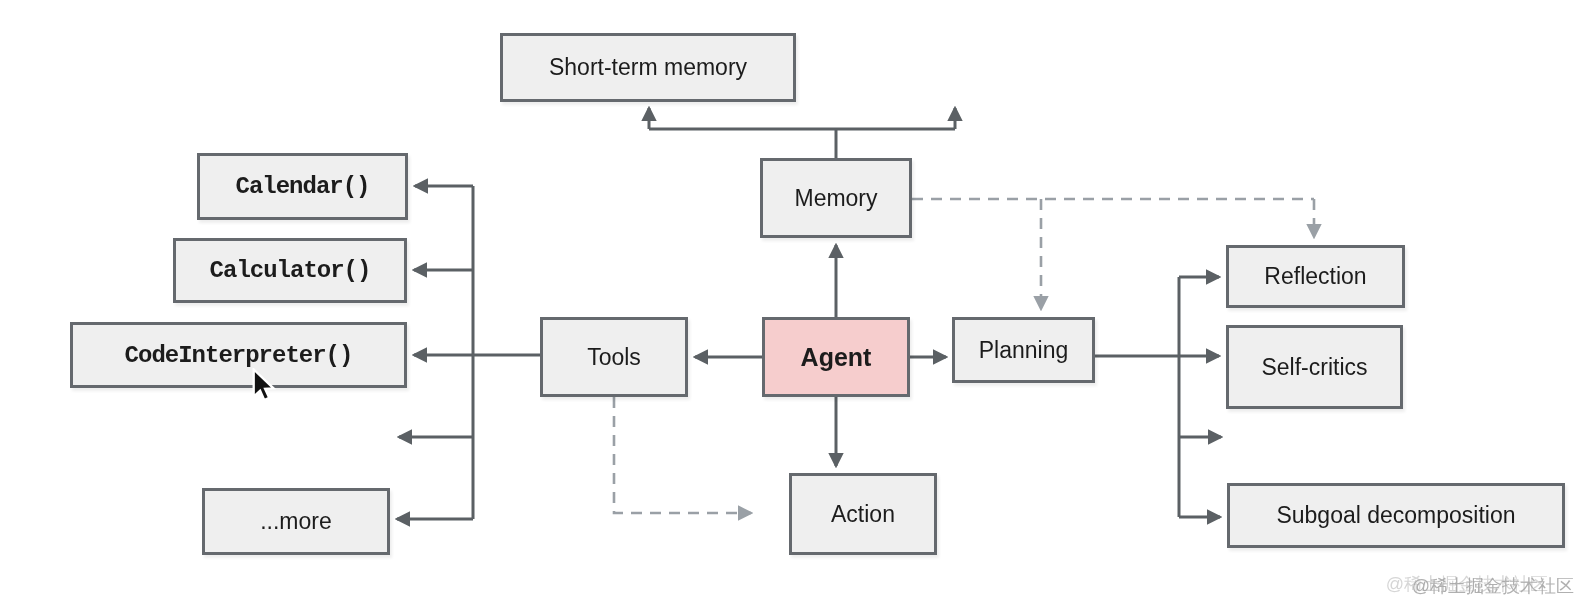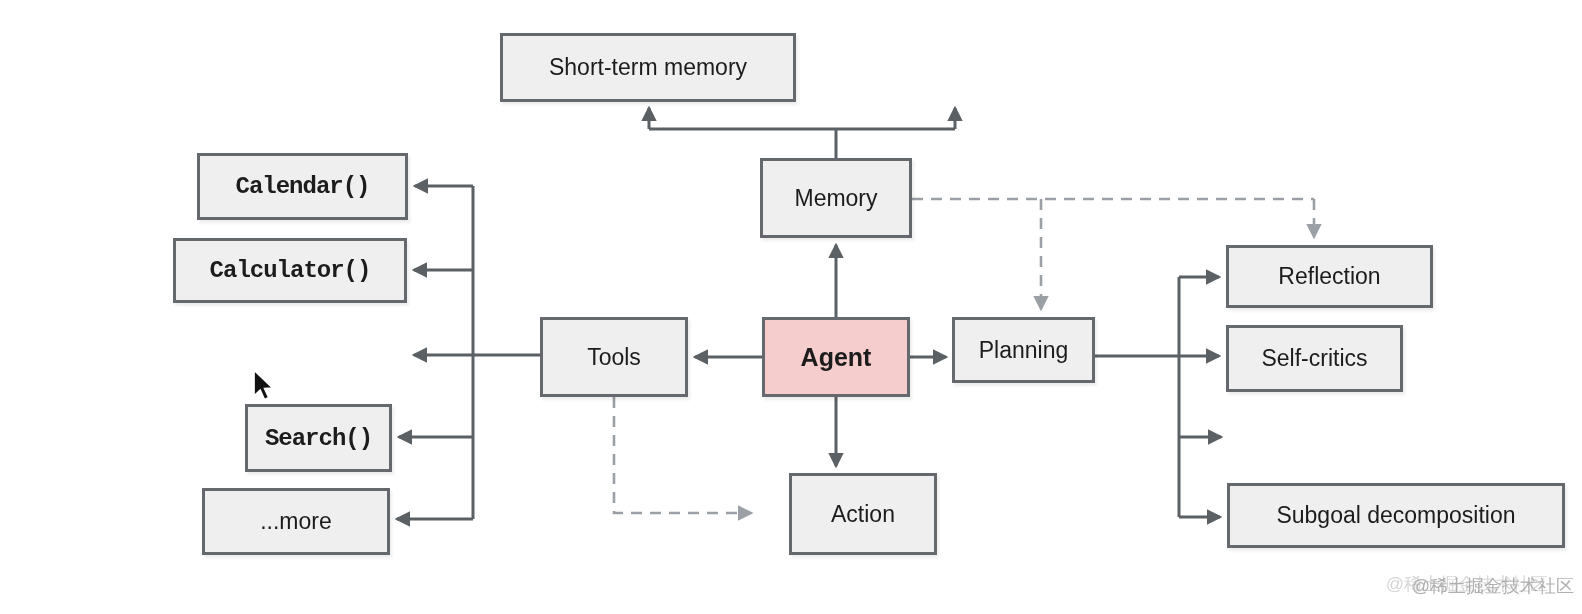--- a/index.html
+++ b/index.html
@@ -134,31 +134,31 @@
   <div class="node" style="left:789px;top:473px;width:148px;height:82px">
     <span>Action</span>
   </div>
 
   <div class="node mono" style="left:197px;top:153px;width:211px;height:67px">
     <span>Calendar()</span>
   </div>
   <div class="node mono" style="left:173px;top:238px;width:234px;height:65px">
     <span>Calculator()</span>
   </div>
-  <div class="node mono" style="left:245px;top:404px;width:147px;height:68px">
-    <span>Search()</span>
+  <div class="node mono" style="left:70px;top:322px;width:337px;height:66px">
+    <span>CodeInterpreter()</span>
   </div>
   <div class="node" style="left:202px;top:488px;width:188px;height:67px">
     <span>...more</span>
   </div>
 
-  <div class="node" style="left:1226px;top:245px;width:207px;height:63px">
+  <div class="node" style="left:1226px;top:245px;width:179px;height:63px">
     <span>Reflection</span>
   </div>
-  <div class="node" style="left:1226px;top:325px;width:177px;height:67px">
+  <div class="node" style="left:1226px;top:325px;width:177px;height:84px">
     <span>Self-critics</span>
   </div>
   <div class="node" style="left:1227px;top:483px;width:338px;height:65px">
     <span>Subgoal decomposition</span>
   </div>
 
   <svg id="mouse-cursor" width="30" height="38" viewBox="0 0 20 26" xmlns="http://www.w3.org/2000/svg">
     <path d="M5,1 L5,19.5 L9.4,15.6 L12.2,21.9 L15.6,20.4 L12.8,14.3 L18.6,13.9 Z" fill="#111111" stroke="#ffffff" stroke-width="1.6"></path>
   </svg>
 

